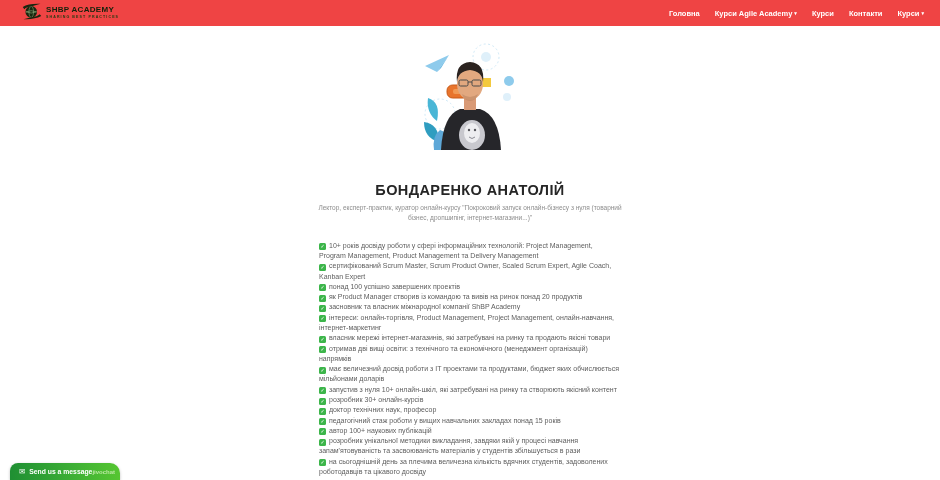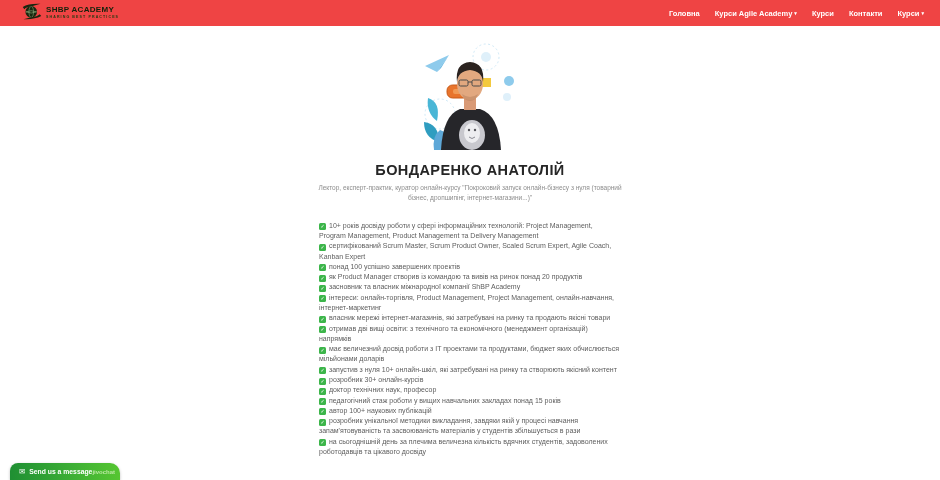--- a/index.html
+++ b/index.html
@@ -38,21 +38,21 @@
   .caret { font-size:5px; line-height:1; position:relative; top:0.5px; }
 
   
   .main { text-align:center; }
   .photo-wrap {
     width:96px; height:112px;
     margin:12px auto 0 auto;
     overflow:hidden;
   }
   .profile-name {
-    margin-top:12px;
+    margin-top:32px;
     font-size:14.5px; font-weight:700; letter-spacing:0.4px;
     color:#262626;
   }
   .profile-subtitle {
     margin:5px auto 0 auto;
     max-width:314px;
     font-size:6.5px; line-height:1.6; color:#8d8d8d;
   }
   .achievements {
     width:302px;

